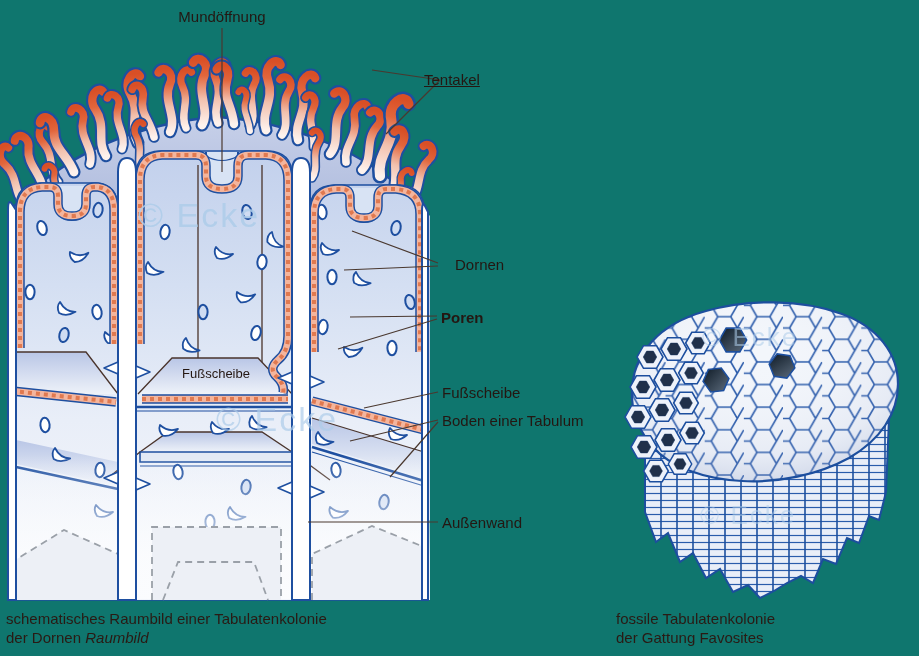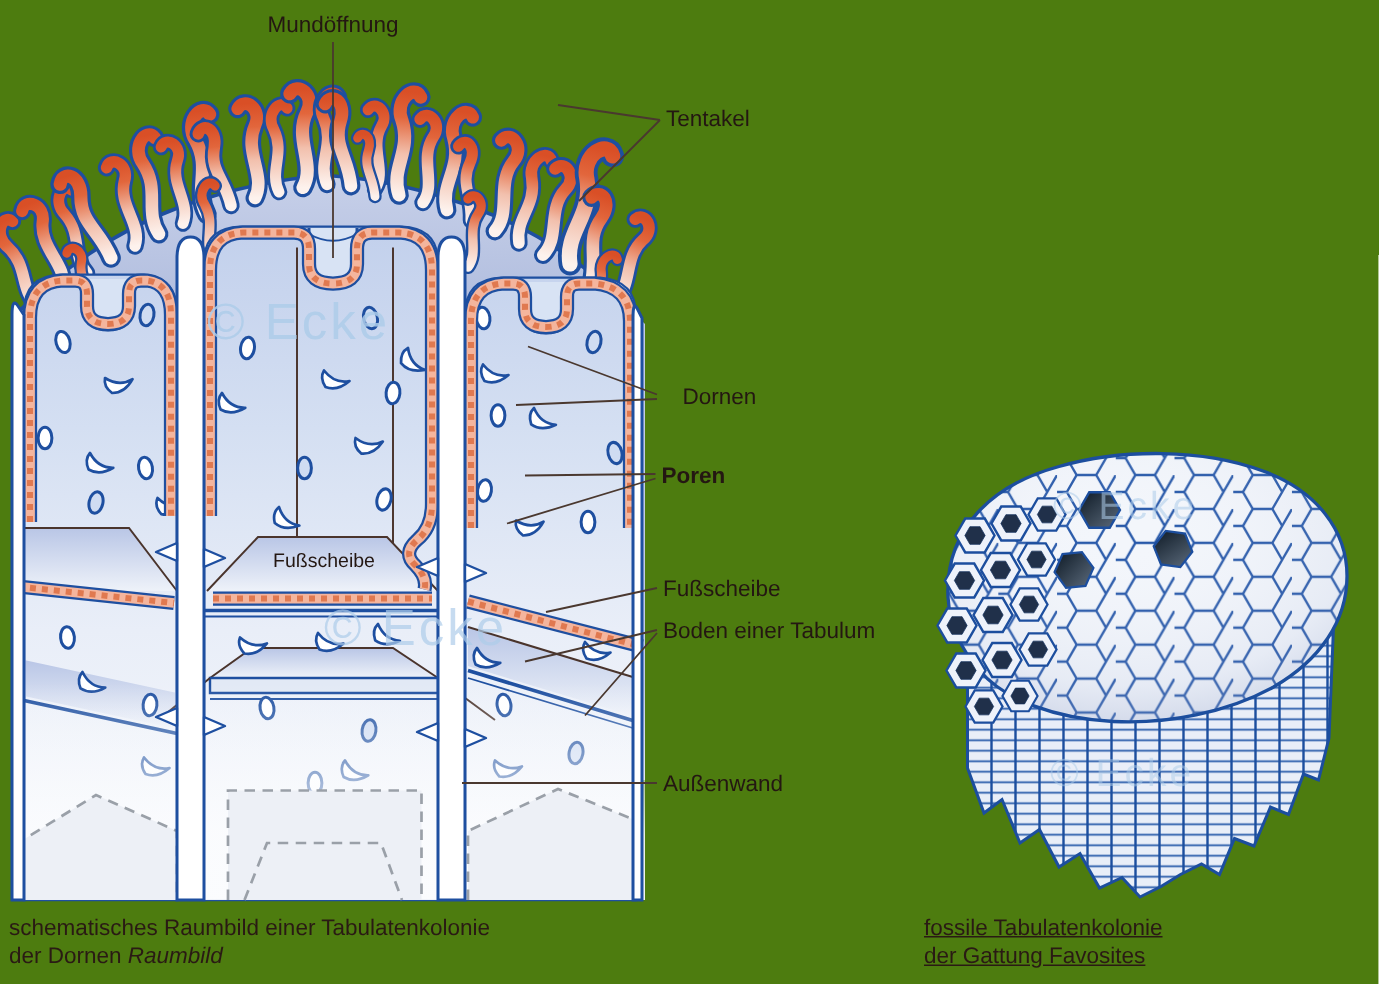--- a/index.html
+++ b/index.html
@@ -1,16 +1,16 @@
 <!DOCTYPE html>
 <html><head>
 <meta charset="utf-8">
 <style>
   html,body{margin:0;padding:0;background:#ffffff;}
-  #stage{position:relative;width:919px;height:656px;background:#4d7c0f;overflow:hidden;
+  #stage{position:relative;width:919px;height:656px;background:#0f766e;overflow:hidden;
          font-family:"Liberation Sans","DejaVu Sans",sans-serif;}
   svg{position:absolute;left:0;top:0;}
   .lbl{position:absolute;font-size:15px;color:#241712;white-space:nowrap;line-height:17px;}
   .lbl-center{transform:translateX(-50%);}
   .inner-lbl{position:absolute;font-size:13px;color:#241712;transform:translateX(-50%);}
   .caption{position:absolute;font-size:15px;color:#2a1a14;line-height:19px;}
   .wm{position:absolute;color:#aecdea;letter-spacing:2px;white-space:nowrap;text-align:right;}
   .wm1{left:138px;top:196px;font-size:34px;opacity:.85;}
   .wm2{left:216px;top:400px;font-size:34px;opacity:.7;}
   .wm3{left:702px;top:322px;font-size:26px;opacity:.55;}
@@ -405,35 +405,35 @@
       <use href="#tube" transform="translate(644,447)"></use>
       <use href="#tube" transform="translate(668,440)"></use>
       <use href="#tube" transform="translate(692,433) scale(0.95)"></use>
       <use href="#tube" transform="translate(656,471) scale(0.95)"></use>
       <use href="#tube" transform="translate(680,464) scale(0.9)"></use>
     </g>
   </g>
 </svg>
 
 <div class="lbl lbl-center" style="left:222px;top:8px;">Mundöffnung</div>
-<div class="lbl" style="left:444px;top:71px;">Tentakel</div>
+<div class="lbl" style="left:424px;top:71px;text-decoration:underline;">Tentakel</div>
 <div class="lbl" style="left:455px;top:256px;">Dornen</div>
 <div class="lbl" style="left:441px;top:309px;font-weight:bold;">Poren</div>
 <div class="lbl" style="left:442px;top:384px;">Fußscheibe</div>
 <div class="lbl" style="left:442px;top:412px;">Boden einer Tabulum</div>
 <div class="lbl" style="left:442px;top:514px;">Außenwand</div>
 <div class="inner-lbl" style="left:216px;top:366px;">Fußscheibe</div>
 
 <div class="wm wm1">© Ecke</div>
 <div class="wm wm2">© Ecke</div>
 <div class="wm wm3">© Ecke</div>
 <div class="wm wm4">© Ecke</div>
 
 <div class="caption" style="left:6px;top:609px;width:440px;">
   <div>schematisches Raumbild einer Tabulatenkolonie</div>
   <div><span>der Dornen </span><span class="it">Raumbild</span></div>
 </div>
-<div class="caption" style="left:616px;top:609px;width:300px;text-decoration:underline;">
+<div class="caption" style="left:616px;top:609px;width:300px;">
   <div>fossile Tabulatenkolonie</div>
   <div>der Gattung Favosites</div>
 </div>
 
 </div>
 
 </body></html>

